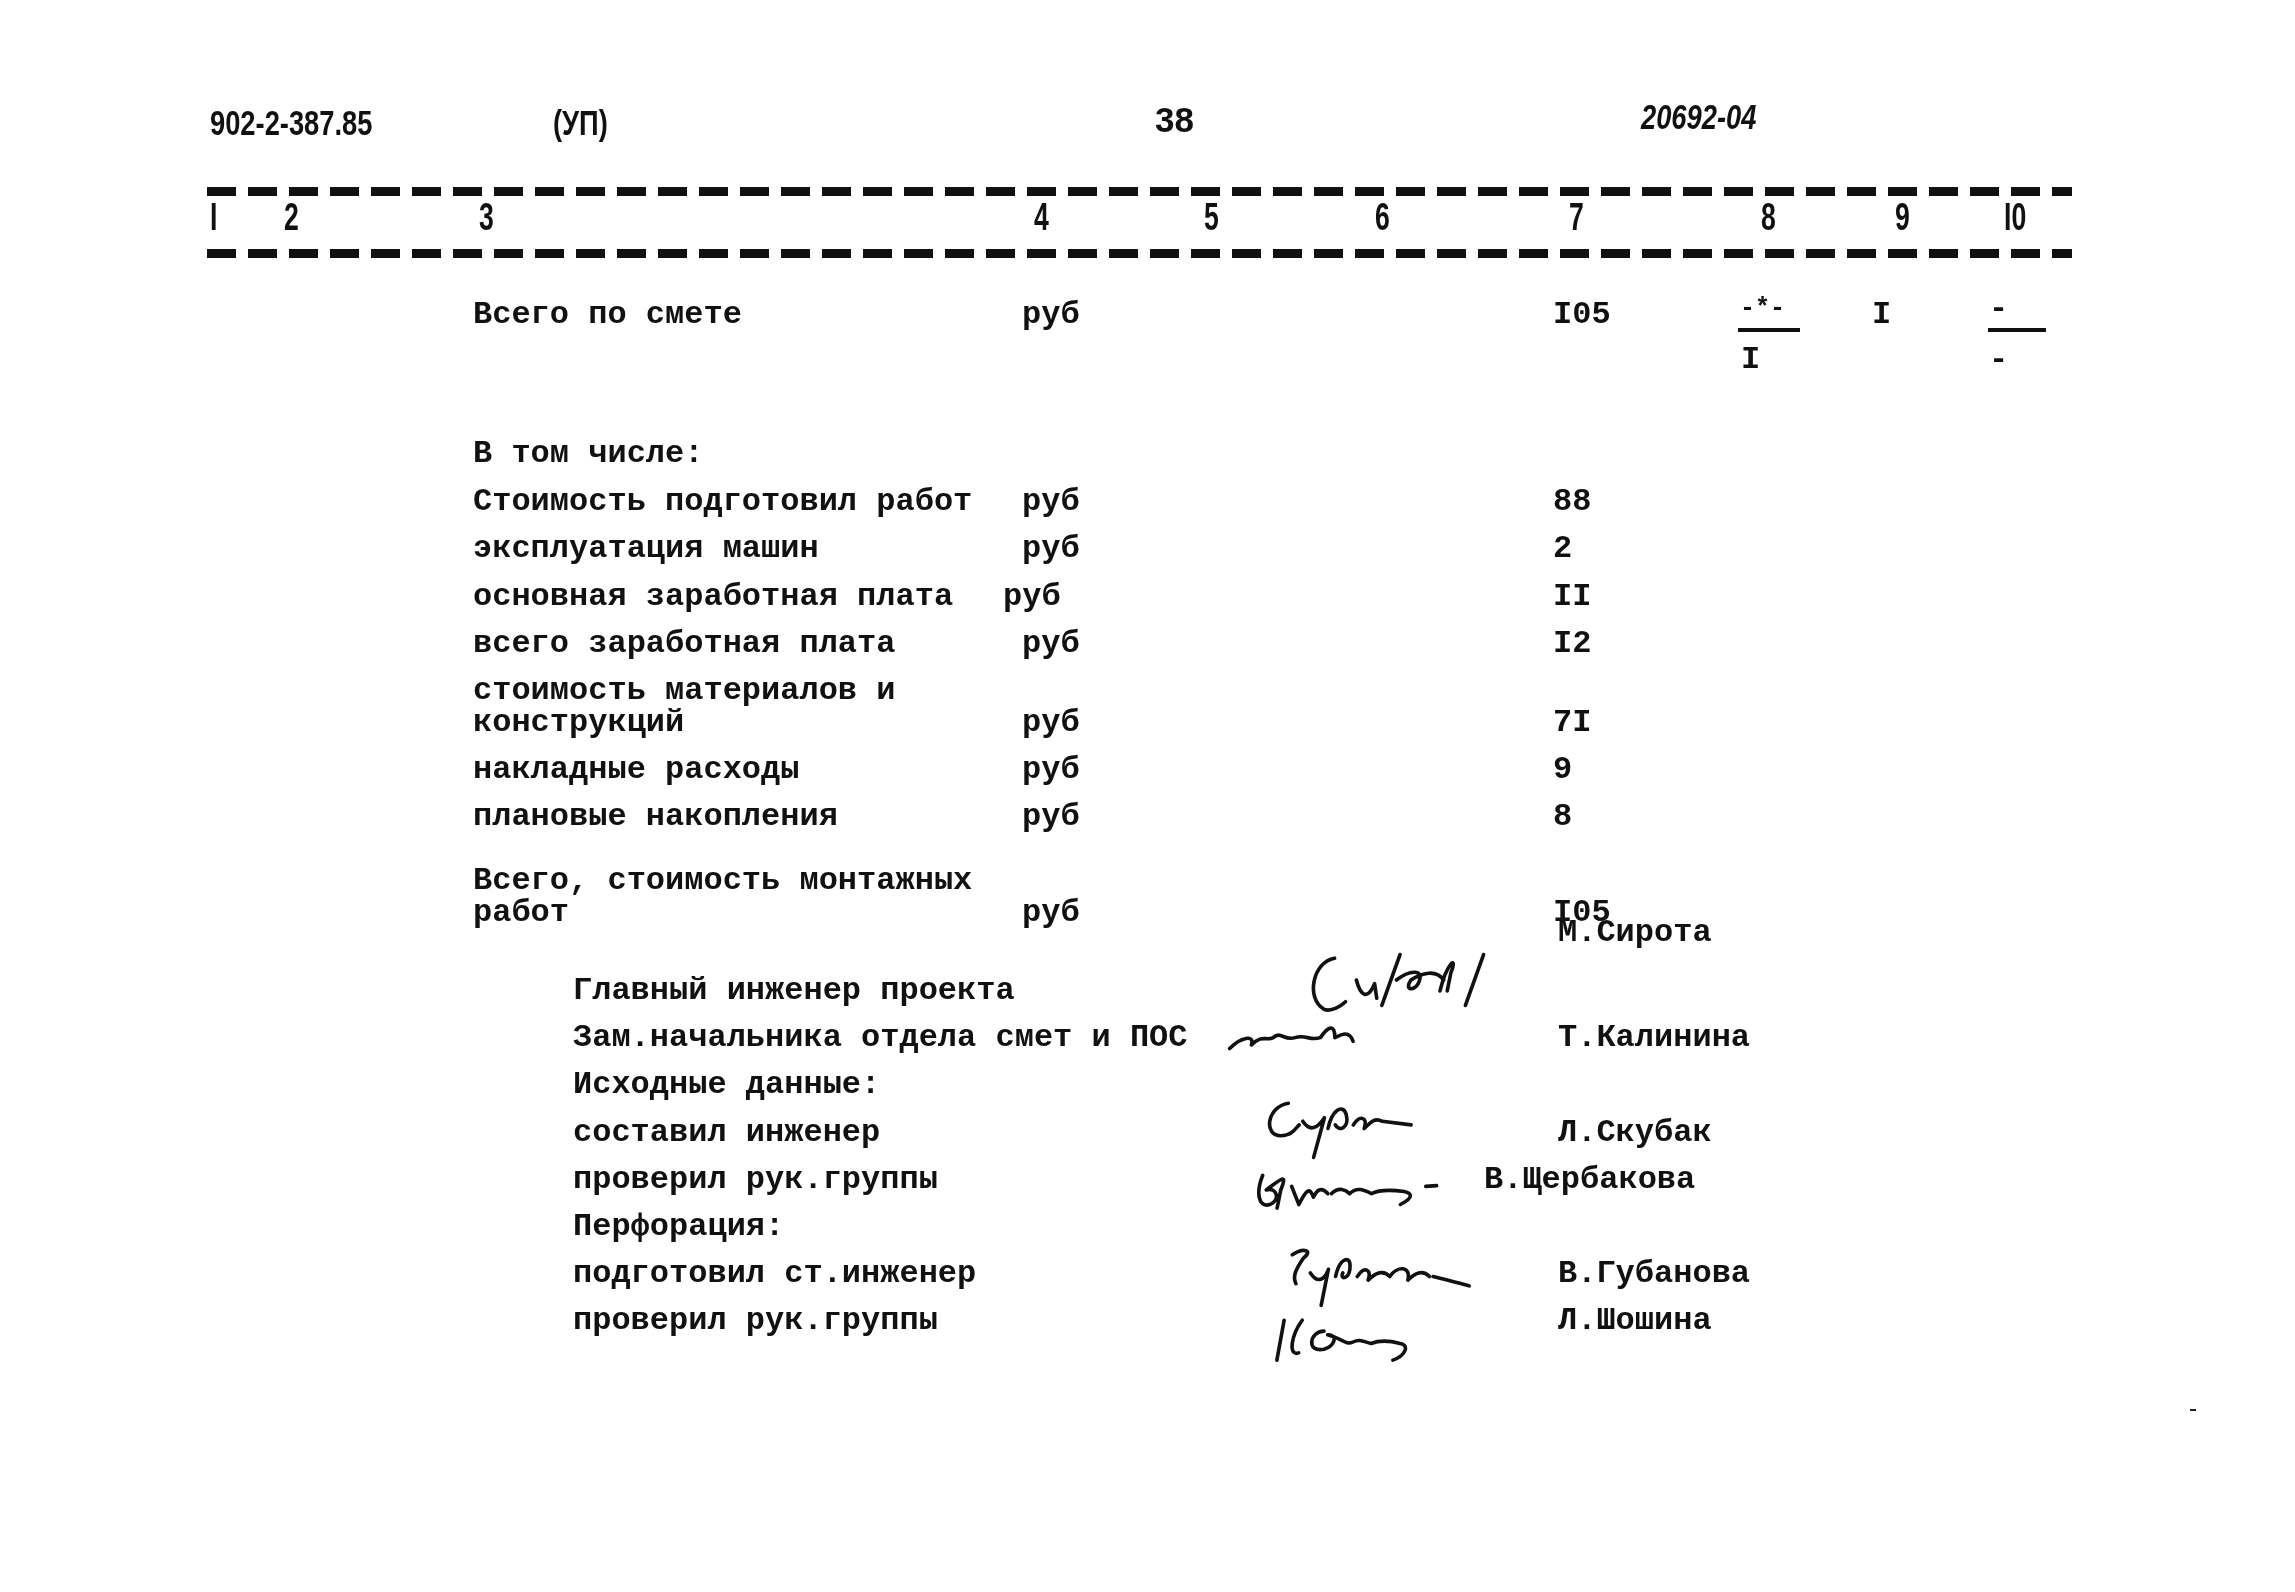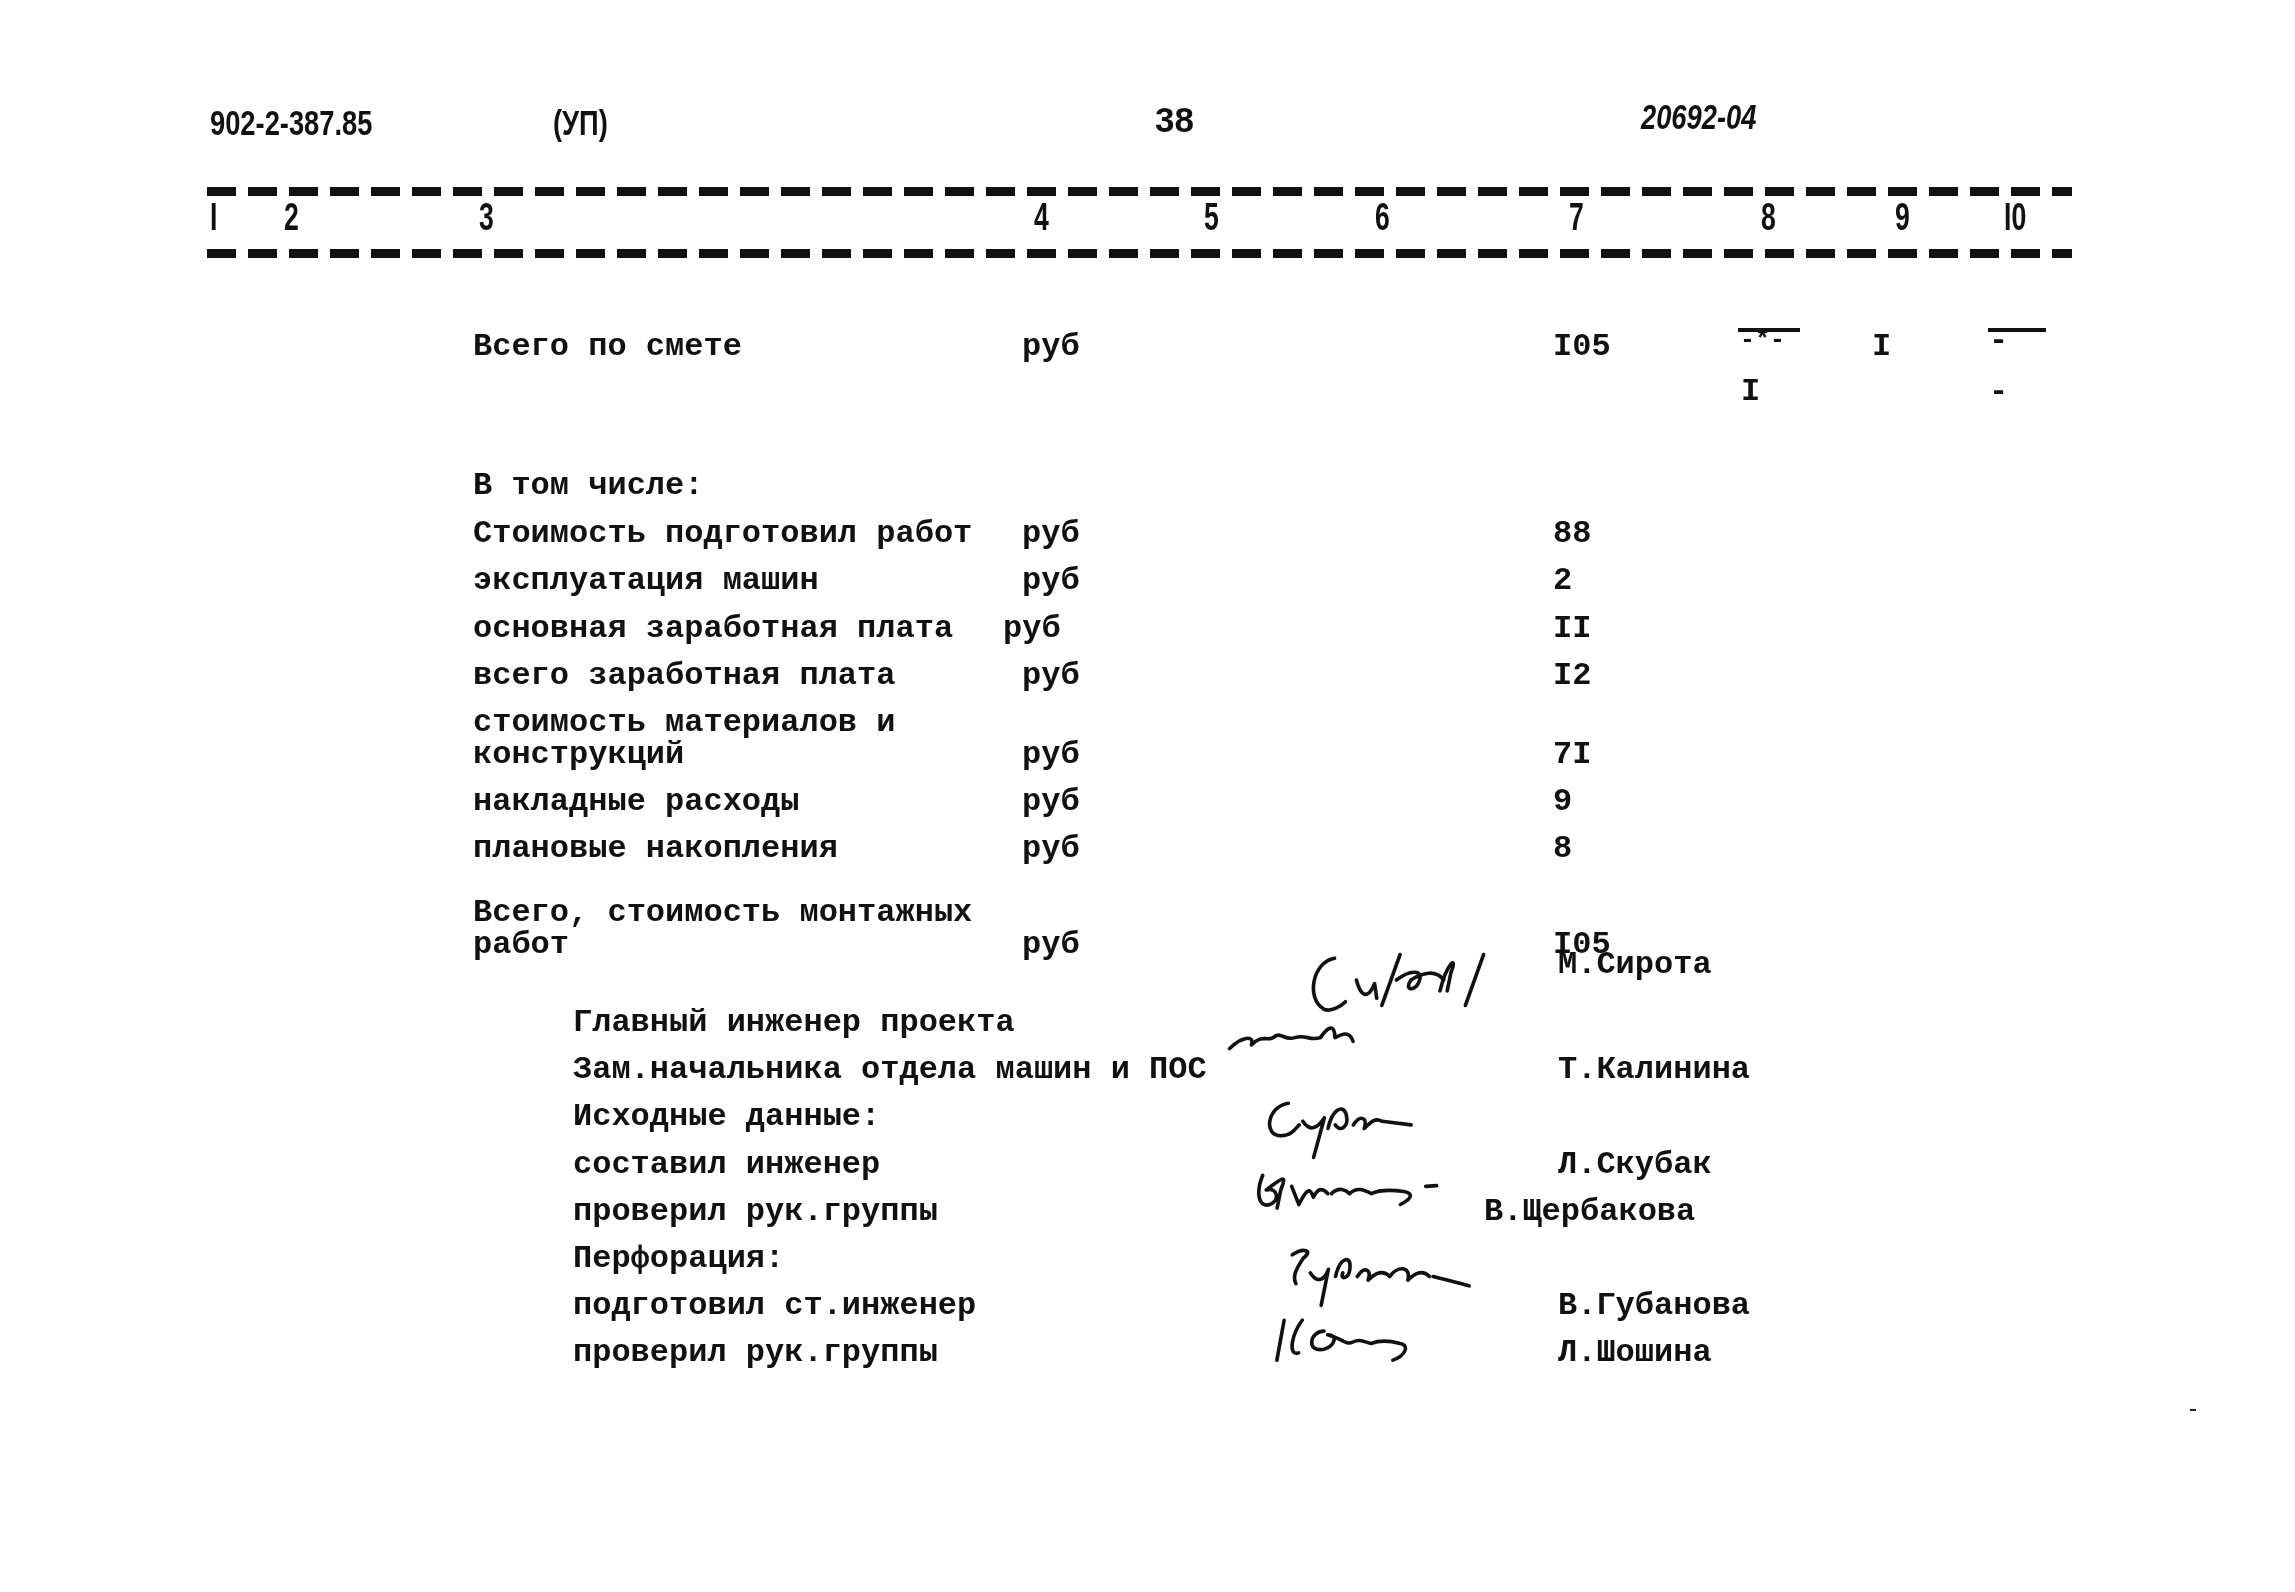--- a/index.html
+++ b/index.html
@@ -1,19 +1,19 @@
 <!DOCTYPE html>
 <html style="font-size:11.6px"><head>
 <meta charset="utf-8">
 <style>
   html, body { margin:0; padding:0; background:#ffffff; }
   body { width:2295px; height:1592px; position:relative; overflow:hidden;
          font-family:"Liberation Mono","DejaVu Sans Mono",monospace; color:#111; }
   .abs { position:absolute; white-space:nowrap; }
-  .tw { font-family:"Liberation Mono","DejaVu Sans Mono",monospace; font-weight:bold; font-size:32px; letter-spacing:0px;margin-top:32px; }
+  .tw { font-family:"Liberation Mono","DejaVu Sans Mono",monospace; font-weight:bold; font-size:32px; letter-spacing:0px; }
   .hdr { font-family:"Liberation Sans","DejaVu Sans",sans-serif; font-size:35px; font-weight:bold; }
   .hdr-cond { transform:scaleX(0.78); transform-origin:left center; }
   .italic { font-style:italic; }
   .dash { position:absolute; left:207px; width:1865px; height:8.7px;
           background-image:repeating-linear-gradient(90deg,#111 0 29px,transparent 29px 41px); }
   .colnum { font-family:"Liberation Sans","DejaVu Sans",sans-serif; font-size:38px; font-weight:bold;
             transform:scaleX(0.7); transform-origin:left center; }
   .frac-line { position:absolute; height:4.4px; background:#111; }
   .sig { position:absolute; }
   .sig path { fill:none; stroke:#111; stroke-width:5; stroke-linecap:round; stroke-linejoin:round; }
@@ -98,21 +98,21 @@
     <div class="abs tw" style="left:473px; top:894px;">работ</div>
     <div class="abs tw" style="left:1022px; top:894px;">руб</div>
     <div class="abs tw" style="left:1553px; top:894px;">I05</div>
   </div>
 </div>
 
 <div>
   <div class="abs tw" style="left:573px; top:972px;">Главный инженер проекта</div>
   <div class="abs tw" style="left:1558px; top:914px;">М.Сирота</div>
 
-  <div class="abs tw" style="left:573px; top:1019px;">Зам.начальника отдела машин и ПОС</div>
+  <div class="abs tw" style="left:573px; top:1019px;">Зам.начальника отдела смет и ПОС</div>
   <div class="abs tw" style="left:1558px; top:1019px;">Т.Калинина</div>
 
   <div class="abs tw" style="left:573px; top:1066px;">Исходные данные:</div>
 
   <div class="abs tw" style="left:573px; top:1114px;">составил инженер</div>
   <div class="abs tw" style="left:1558px; top:1114px;">Л.Скубак</div>
 
   <div class="abs tw" style="left:573px; top:1161px;">проверил рук.группы</div>
   <div class="abs tw" style="left:1484px; top:1161px;">В.Щербакова</div>
 

